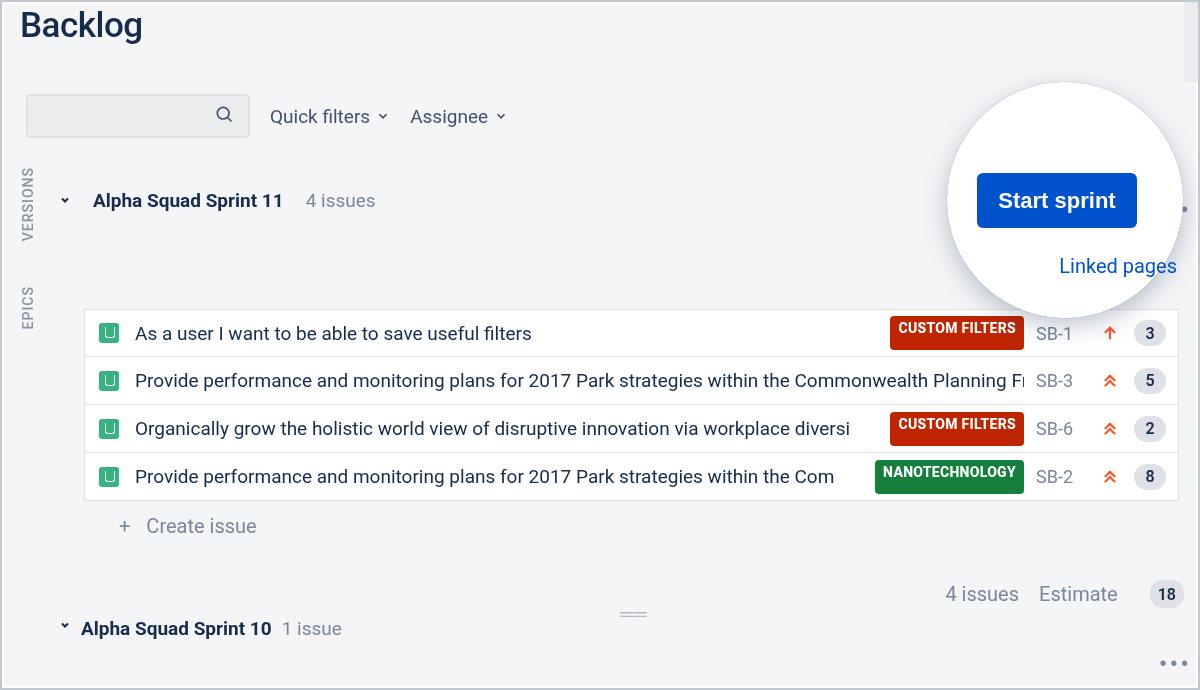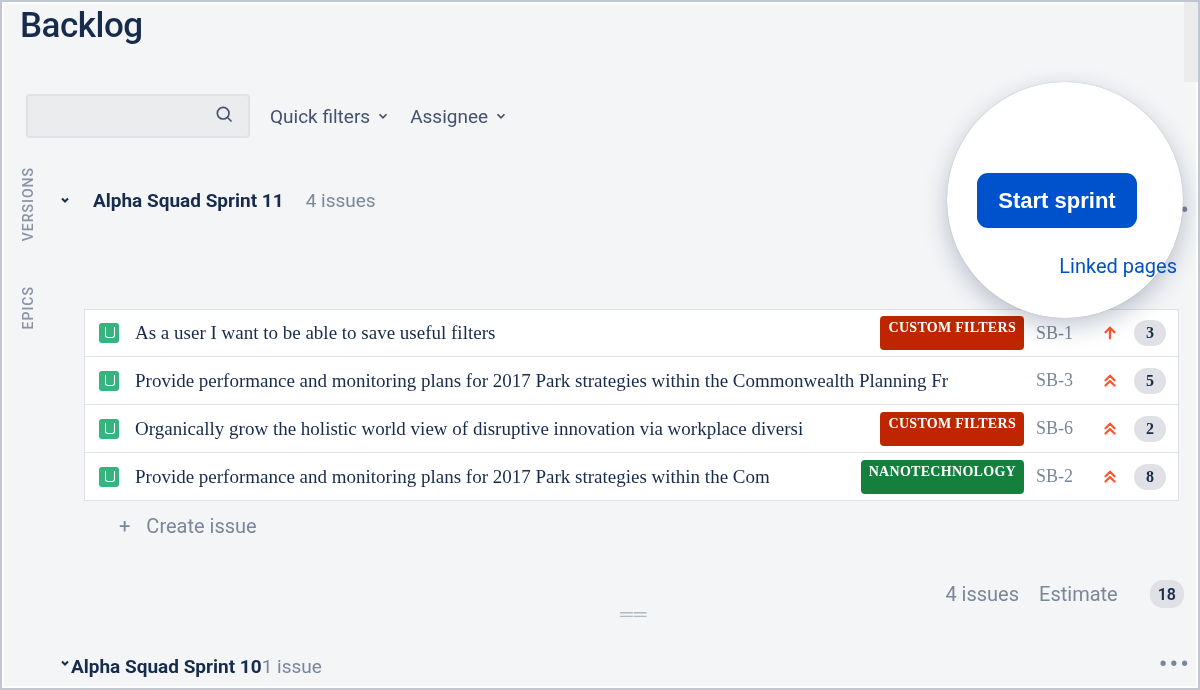--- a/index.html
+++ b/index.html
@@ -21,42 +21,42 @@
   .sprint-header { position:absolute; left:57px; top:187px; display:flex; align-items:center; gap:22px; }
   .toggle-chev { color:#172B4D; font-size:15px; }
   .sprint-name { font-size:19px; font-weight:700; color:#172B4D; }
   .issue-count-muted { font-size:19px; color:#7a869a; }
   
   .more-dots { position:absolute; right:7px; color:#7a869a; font-size:26px; letter-spacing:2px; cursor:pointer; }
   .more-dots.row1 { top:193px; }
   .more-dots.row2 { top:647px; }
   
   .spotlight { position:absolute; left:945px; top:80px; width:236px; height:236px; border-radius:50%; background:#fff; box-shadow:0 8px 24px rgba(9,30,66,0.25), 0 0 1px rgba(9,30,66,0.3); z-index:5; }
-  .start-btn { position:absolute; left:975px; top:171px; width:160px; height:55px; background:#0052CC; color:#fff; font-size:22px; font-weight:600; border:none; border-radius:11px; display:flex; align-items:center; justify-content:center; cursor:pointer; z-index:6; }
+  .start-btn { position:absolute; left:975px; top:171px; width:160px; height:55px; background:#0052CC; color:#fff; font-size:22px; font-weight:600; border:none; border-radius:6px; display:flex; align-items:center; justify-content:center; cursor:pointer; z-index:6; }
   .linked-pages { position:absolute; right:21px; top:252px; font-size:20px; color:#0052CC; z-index:6; }
   
-  .issues { position:absolute; left:82px; top:307px; width:1095px;font-family:Liberation Serif, serif; }
+  .issues { position:absolute; left:82px; top:307px; width:1095px; }
   .issue-row { height:48px; border:1px solid #dfe1e6; background:#fff; display:flex; align-items:center; padding:0 12px 0 14px; font-size:19px; color:#172B4D; position:relative; overflow:hidden; }
   .issue-row + .issue-row { border-top:none; }
   .story-icon { width:20px; height:20px; border-radius:3px; background:#36B37E; margin-right:16px; flex:0 0 auto; position:relative; }
   .story-icon::after { content:""; position:absolute; left:6px; top:4px; width:8px; height:10px; border:1.6px solid #fff; border-top:none; border-radius:0 0 3px 3px; }
   .summary { flex:1 1 auto; white-space:nowrap; overflow:hidden; }
   .epic-badge { font-size:14px; font-weight:800; letter-spacing:0.3px; padding:4px 8px 14px; border-radius:4px; color:#fff; margin-left:8px; flex:0 0 auto; }
   .epic-red { background:#BF2600; }
   .epic-orange { background:#15803d; }
   .key { width:60px; text-align:left; color:#7a869a; font-size:18px; margin-left:12px; flex:0 0 auto; }
   .prio { width:24px; display:flex; align-items:center; justify-content:center; margin-left:2px; flex:0 0 auto; }
   .est { min-width:32px; height:26px; border-radius:13px; background:#dfe1e6; color:#172B4D; font-size:16px; font-weight:600; display:flex; align-items:center; justify-content:center; margin-left:12px; flex:0 0 auto; padding:0 8px;}
   .create-issue { position:absolute; left:117px; top:512px; color:#7a869a; font-size:20px; display:flex; align-items:center; gap:16px; cursor:pointer; }
   .drag-handle { position:absolute; left:618px; top:601px; color:#b3bac5; font-size:18px; letter-spacing:1px;}
   
   .sprint-footer { position:absolute; right:14px; top:578px; display:flex; align-items:center; gap:20px; font-size:20px; color:#7a869a; }
   .est.big { height:28px;text-align:right; }
   
-  .sprint-header2 { position:absolute; left:57px; top:653px; display:flex; }
+  .sprint-header2 { position:absolute; left:57px; top:615px; display:flex; gap:10px; }
   
   .scroll-hint { position:absolute; right:0; top:0; width:14px; height:80px; background:#ececec; }
 </style>
 </head>
 <body>
 
 <div class="frame">
   <div class="bg"></div>
   <div class="scroll-hint"></div>
 

